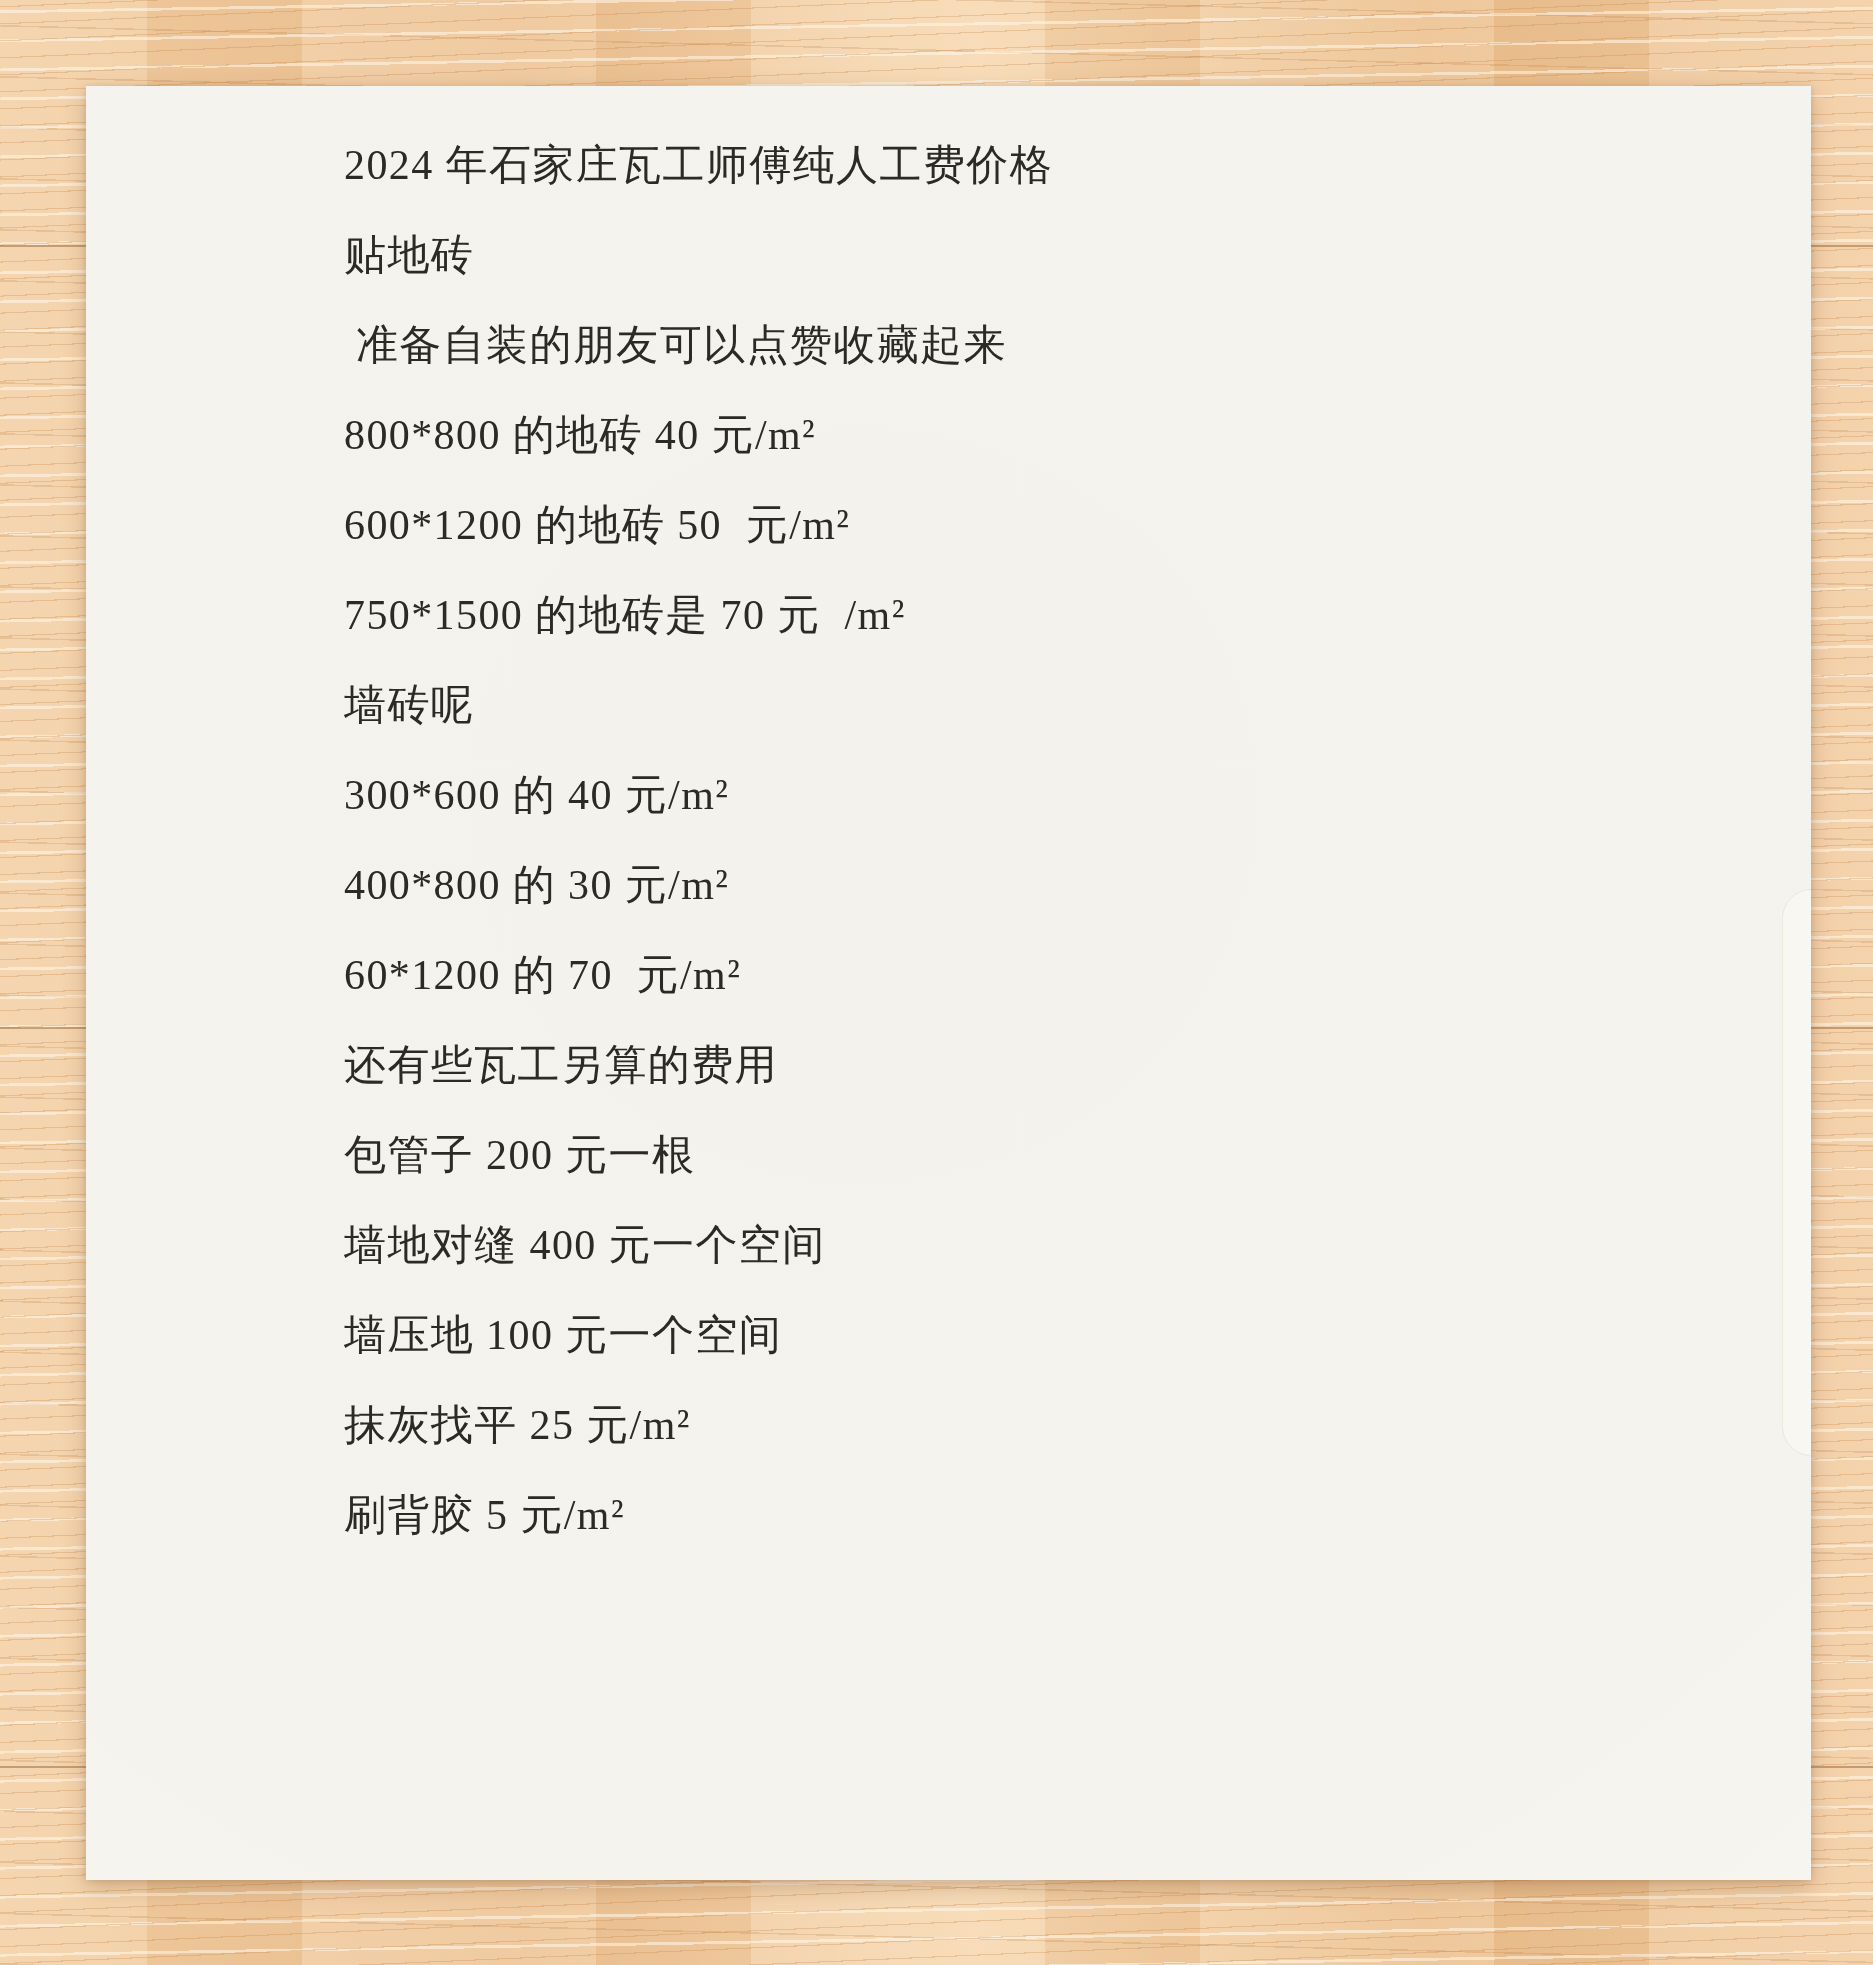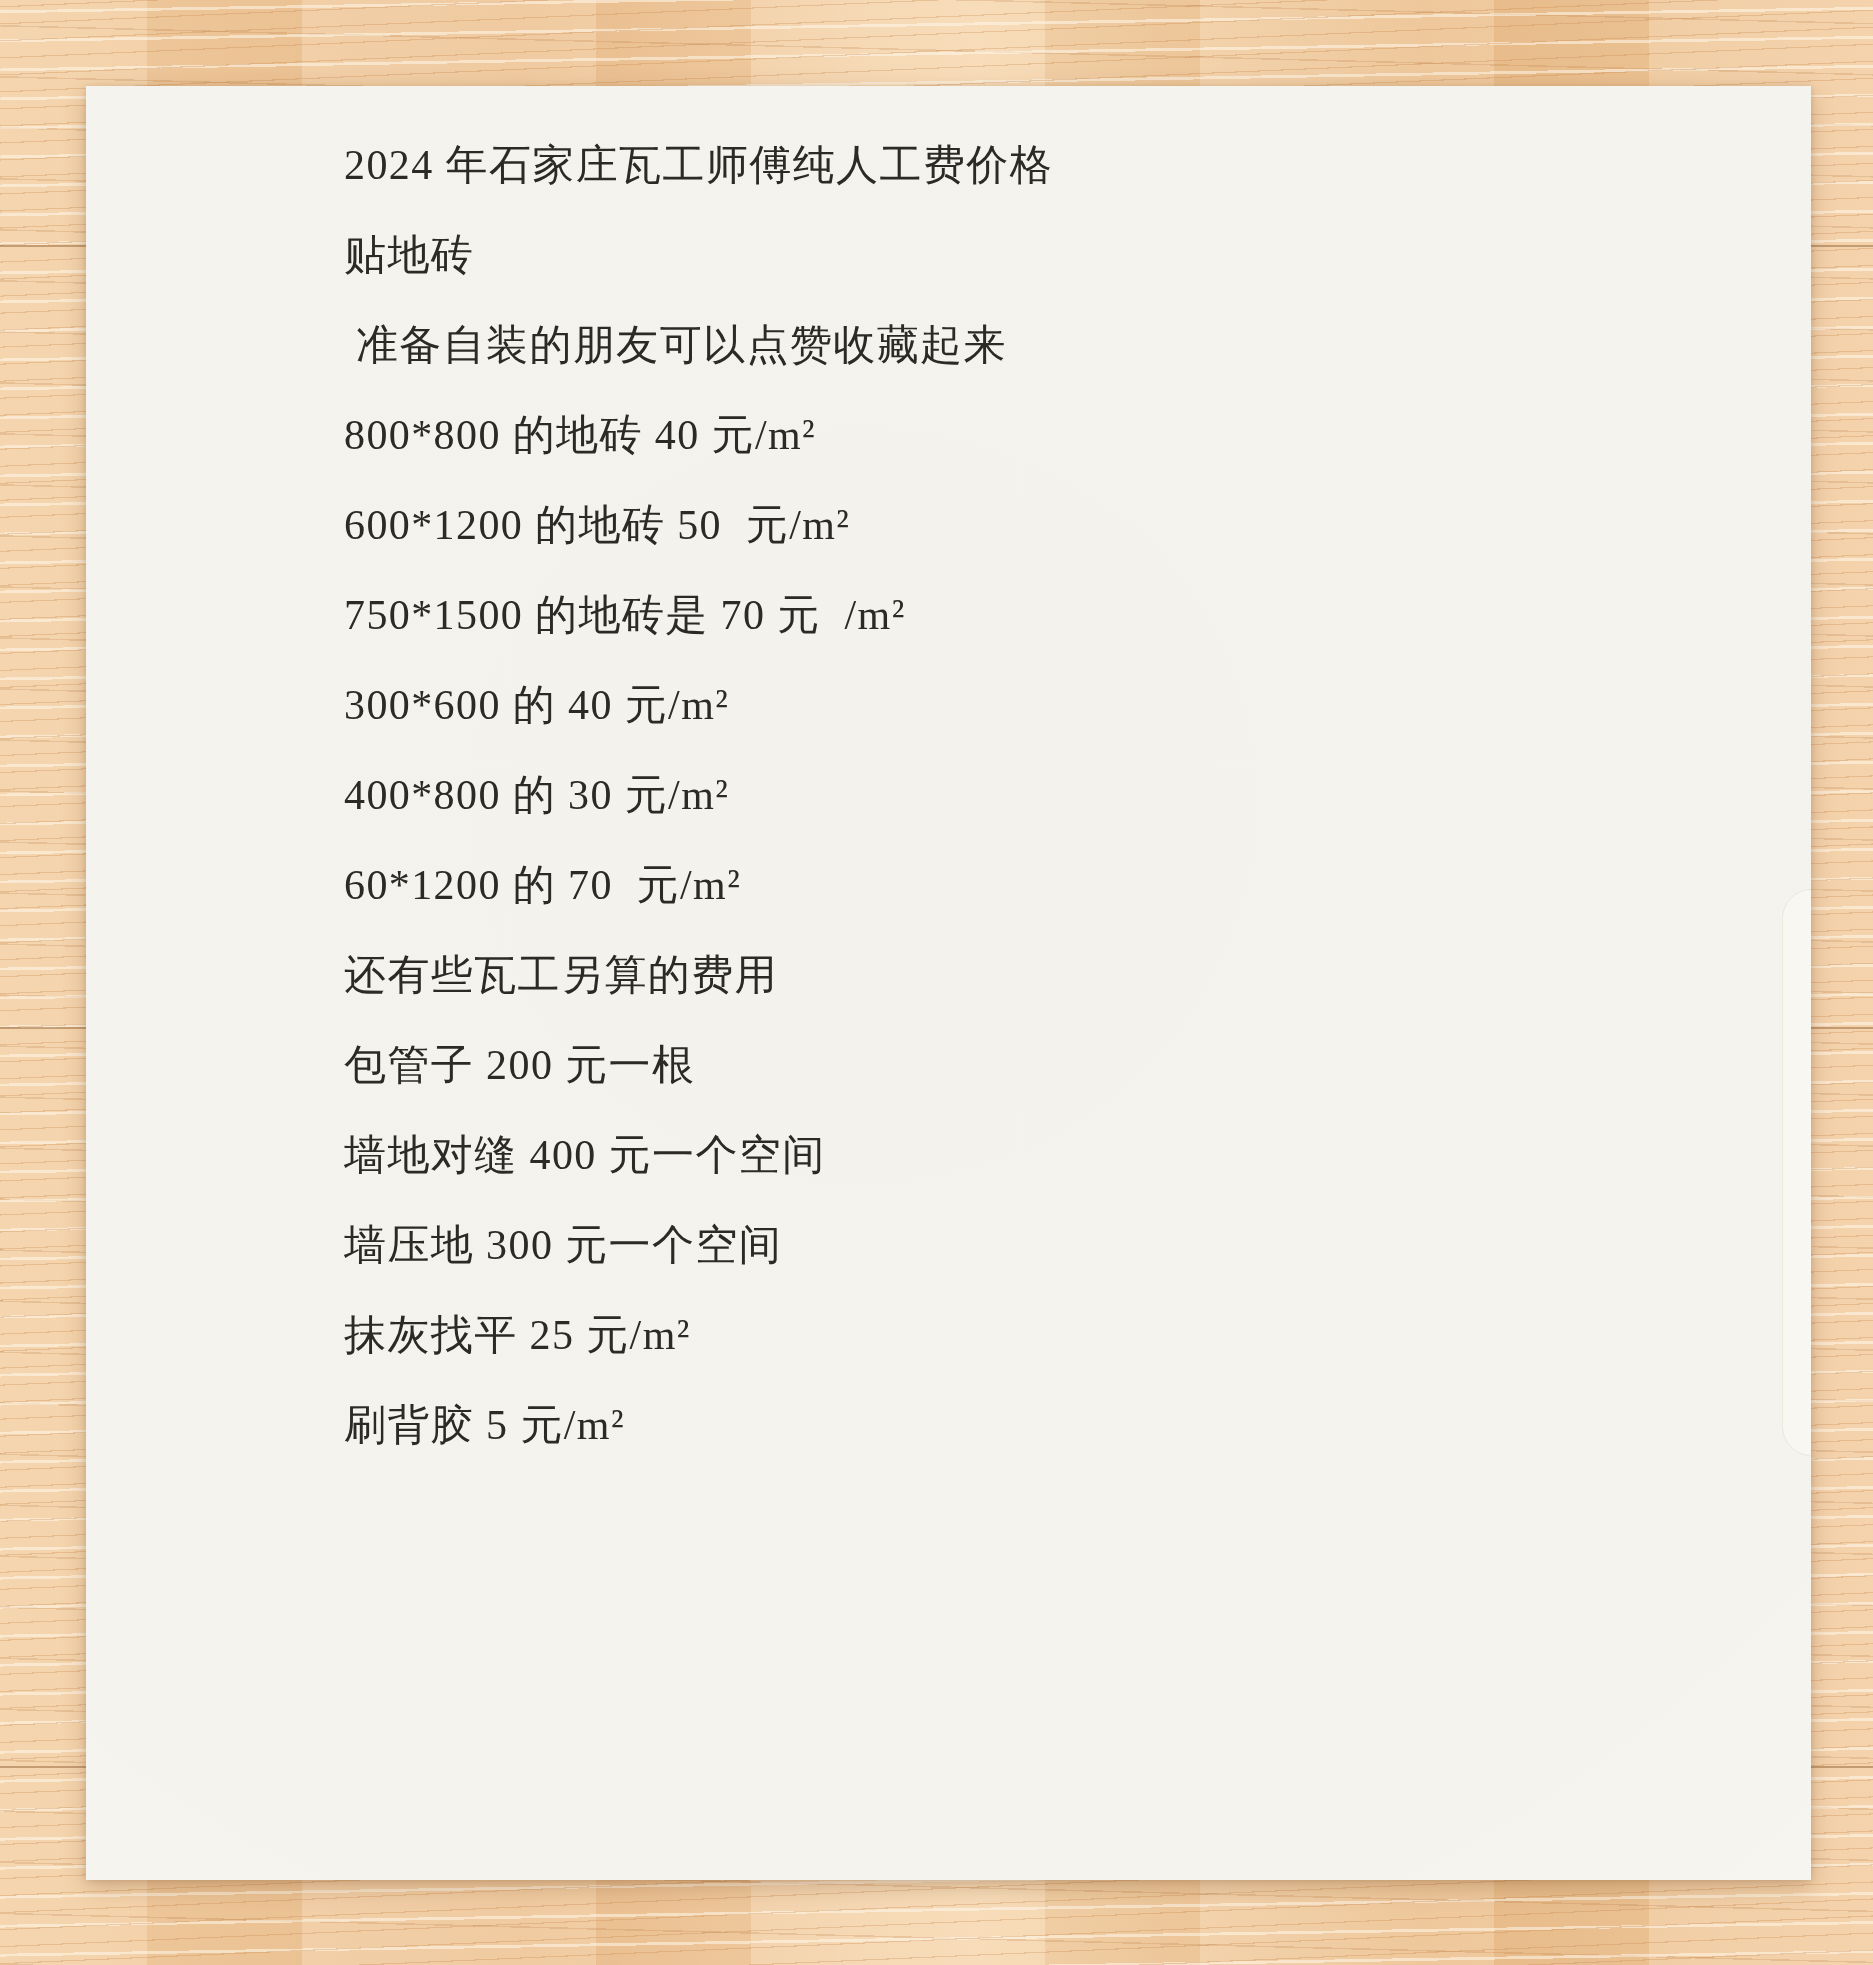--- a/index.html
+++ b/index.html
@@ -74,25 +74,26 @@
 </div>
 
 <div class="paper">
   <div class="doc">
     <p>2024 年石家庄瓦工师傅纯人工费价格</p>
     <p>贴地砖</p>
     <p> 准备自装的朋友可以点赞收藏起来</p>
     <p>800*800 的地砖 40 元/m²</p>
     <p>600*1200 的地砖 50  元/m²</p>
     <p>750*1500 的地砖是 70 元  /m²</p>
+    <p>墙砖呢</p>
     <p>300*600 的 40 元/m²</p>
     <p>400*800 的 30 元/m²</p>
     <p>60*1200 的 70  元/m²</p>
     <p>还有些瓦工另算的费用</p>
     <p>包管子 200 元一根</p>
     <p>墙地对缝 400 元一个空间</p>
-    <p>墙压地 300 元一个空间</p>
+    <p>墙压地 100 元一个空间</p>
     <p>抹灰找平 25 元/m²</p>
     <p>刷背胶 5 元/m²</p>
   </div>
   <div class="scroll-pill"></div>
 </div>
 
 
 </body></html>

